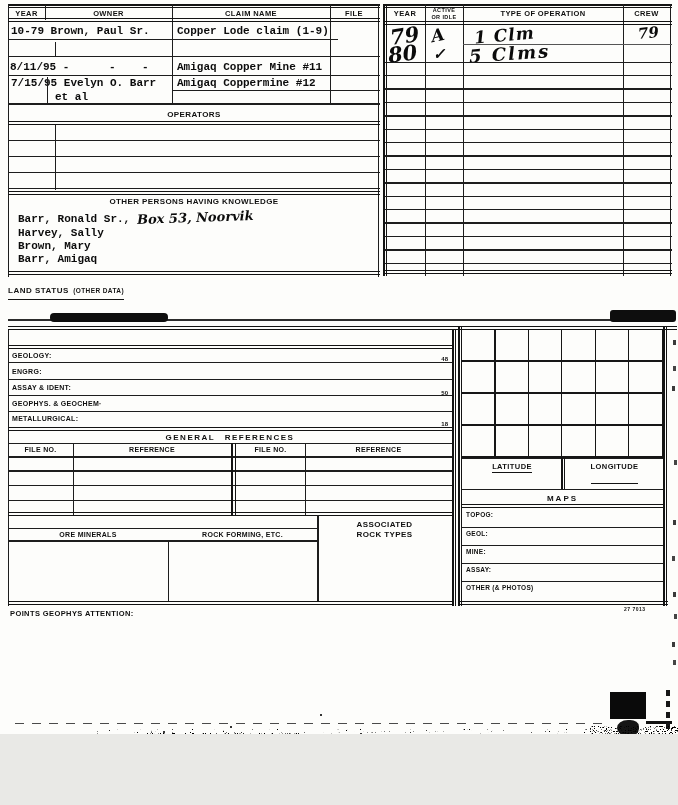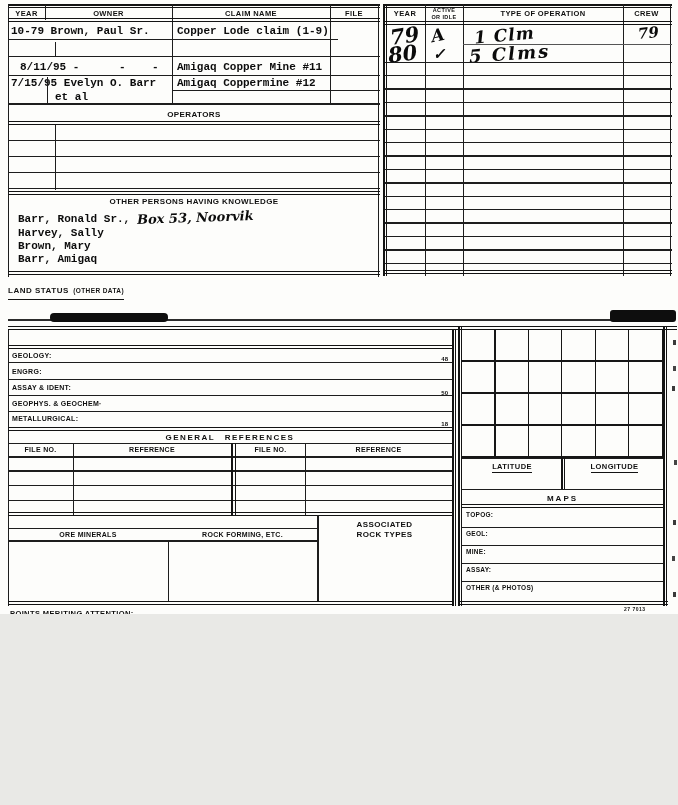--- a/index.html
+++ b/index.html
@@ -1,18 +1,18 @@
 <!DOCTYPE html>
 <html><head>
 <meta charset="utf-8">
 <style>
   * { margin:0; padding:0; box-sizing:border-box; }
   html,body { background:#e9e9e6; }
   .page{
-    position:relative; width:678px; height:614px; margin:0 auto;
+    position:relative; width:678px; height:734px; margin:0 auto;
     background:#fdfdfb; overflow:hidden;
     font-family:"Liberation Sans", sans-serif; color:#141414;
   }
   .a{ position:absolute; }
   .lbl{ position:absolute; font-weight:700; font-size:7.5px; letter-spacing:.4px; white-space:nowrap; color:#101010; }
   .lbl6{ position:absolute; font-weight:700; font-size:6.5px; letter-spacing:.3px; white-space:nowrap; color:#101010; }
   .ctr{ text-align:center; }
   .typed{ position:absolute; font-family:"Liberation Mono", monospace; font-weight:700; font-size:11px; white-space:pre; color:#0c0c0c; }
   .hw{ position:absolute; font-family:"DejaVu Serif", serif; font-style:italic; font-weight:700; color:#0b0b0b; white-space:nowrap; }
   .hw-inline{ font-family:"DejaVu Serif", serif; font-style:italic; font-weight:700; font-size:13px; transform:rotate(-2deg); display:inline-block; }
@@ -42,21 +42,21 @@
   <div class="lbl ctr" style="left:172px;top:9px;width:158px">CLAIM NAME</div>
   <div class="lbl ctr" style="left:330px;top:9px;width:48px">FILE</div>
   <div class="dblhthin" style="left:8px;top:18px;width:372px"></div>
 
   <div class="typed" style="left:11px;top:25px">10-79 Brown, Paul Sr.</div>
   <div class="typed" style="left:177px;top:25px">Copper Lode claim (1-9)</div>
   <div class="hl" style="left:8px;top:39px;width:330px"></div>
   <div class="vl" style="left:55px;top:42px;height:15px"></div>
   <div class="hl" style="left:8px;top:56px;width:372px"></div>
 
-  <div class="typed" style="left:20px;top:61px">8/11/95 -      -    -</div>
+  <div class="typed" style="left:10px;top:61px">8/11/95 -      -    -</div>
   <div class="typed" style="left:177px;top:61px">Amigaq Copper Mine #11</div>
   <div class="hl" style="left:8px;top:75px;width:372px"></div>
 
   <div class="typed" style="left:11px;top:77px">7/15/95 Evelyn O. Barr</div>
   <div class="typed" style="left:177px;top:77px">Amigaq Coppermine #12</div>
   <div class="hl" style="left:172px;top:90px;width:208px"></div>
   <div class="vl" style="left:47px;top:77px;height:27px"></div>
   <div class="typed" style="left:55px;top:91px">et al</div>
   <div class="hl" style="left:8px;top:103px;width:372px;height:1.8px"></div>
 
@@ -150,28 +150,28 @@
   <div class="hl" style="left:8px;top:528px;width:309px"></div>
   <div class="lbl6 ctr" style="left:8px;top:531px;width:160px;font-size:7px">ORE MINERALS</div>
   <div class="lbl6 ctr" style="left:168px;top:531px;width:149px;font-size:7px">ROCK FORMING, ETC.</div>
   <div class="hl" style="left:8px;top:540px;width:309px;height:1.8px"></div>
   <div class="vl" style="left:168px;top:540px;height:62px"></div>
   <div class="vl" style="left:317px;top:515px;height:87px;width:1.8px"></div>
   <div class="lbl ctr" style="left:317px;top:520px;width:135px;font-size:8px">ASSOCIATED</div>
   <div class="lbl ctr" style="left:317px;top:530px;width:135px;font-size:8px">ROCK TYPES</div>
   <div class="dblhthin" style="left:8px;top:601px;width:444px"></div>
 
-  <div class="lbl" style="left:10px;top:609px;font-size:7.5px">POINTS MERITING ATTENTION:</div>
+  <div class="lbl" style="left:10px;top:609px;font-size:7.5px">POINTS GEOPHYS ATTENTION:</div>
 
   <div class="dblv" style="left:458px;top:326px;height:280px"></div>
   <div class="dblv" style="left:663px;top:326px;height:280px"></div>
   <div class="rows-rl" style="left:462px;top:330px;width:201px;height:128px;background:repeating-linear-gradient(90deg,transparent 0 32.1px,#161616 32.1px 33.5px),repeating-linear-gradient(180deg,transparent 0 30.5px,#161616 30.5px 32px)"></div>
   <div class="hl" style="left:462px;top:458px;width:201px"></div>
   <div class="lbl ctr" style="left:462px;top:462px;width:100px"><span style="border-bottom:1.4px solid #131313;padding-bottom:1px">LATITUDE</span></div>
-  <div class="lbl ctr" style="left:566px;top:462px;width:97px"><span style="border-bottom:1.4px solid #131313;padding-bottom:1px">LONGITUDE</span></div>
+  <div class="lbl ctr" style="left:566px;top:462px;width:97px"><span style="border-bottom:1.4px solid #131313;padding-bottom:12px">LONGITUDE</span></div>
   <div class="dblv" style="left:561px;top:458px;height:32px"></div>
   <div class="hl" style="left:462px;top:489px;width:201px"></div>
   <div class="lbl ctr" style="left:462px;top:494px;width:201px;font-size:8px;letter-spacing:2px">MAPS</div>
   <div class="dblhthin" style="left:462px;top:504px;width:201px"></div>
   <div class="lbl6" style="left:466px;top:511px">TOPOG:</div>
   <div class="hl" style="left:462px;top:527px;width:201px"></div>
   <div class="lbl6" style="left:466px;top:530px">GEOL:</div>
   <div class="hl" style="left:462px;top:545px;width:201px"></div>
   <div class="lbl6" style="left:466px;top:548px">MINE:</div>
   <div class="hl" style="left:462px;top:563px;width:201px"></div>

